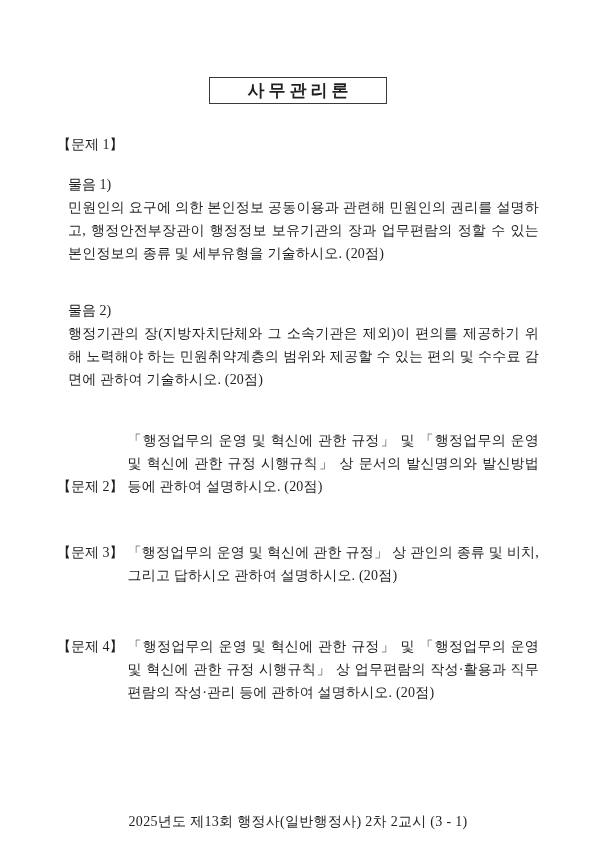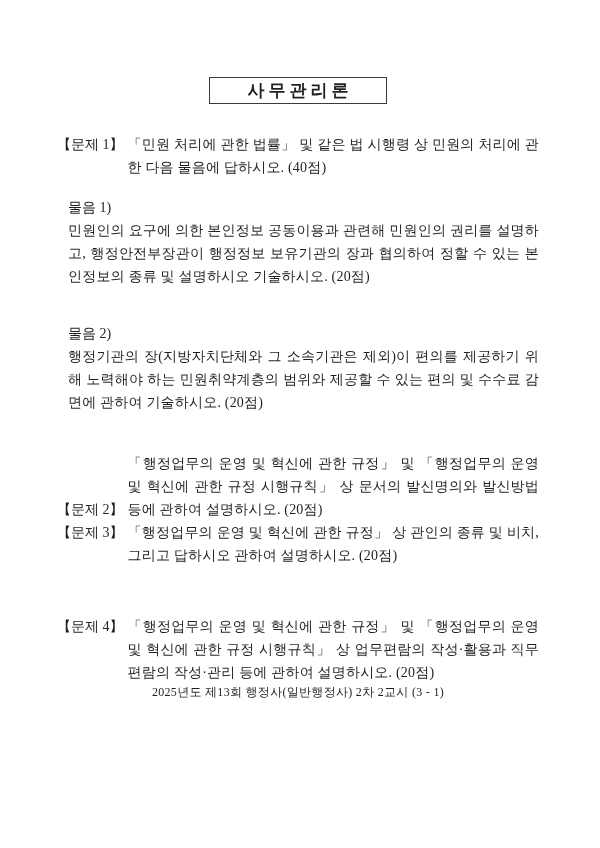--- a/index.html
+++ b/index.html
@@ -57,46 +57,46 @@
   }
   .sub {
     margin-left: 11px;
     flex-direction: column;
   }
   
   .q1   { margin-top: 29px; }
   .sub1 { margin-top: 17px; }
   .sub2 { margin-top: 34px; }
   .q2   { margin-top: 38px; align-items: flex-end; }
-  .q3   { }
+  .q3   { margin-top: 43px; }
   .q4   { margin-top: 48px; }
   .footer {
+    margin-top: 110px;
     text-align: center;
-    font-size: 12px;
+    font-size: 14px;
     line-height: 16px;
     letter-spacing: 0.3px;
   }
 </style>
 </head>
 <body>
 
 <div class="doc">
 
   <div class="title-box">
     <span class="title-text">사무관리론</span>
   </div>
 
   <div class="q q1">
     <span class="q-label">【문제 1】</span>
-    <div class="q-body">「민원 처리에 관한 법률」 및 같은 법 시행령 상 민원의 처리에 관한 다음 물음에 답하시오. (40점)</div>
   </div>
 
   <div class="sub sub1">
     <span class="sub-label">물음 1)</span>
-    <div class="sub-body">민원인의 요구에 의한 본인정보 공동이용과 관련해 민원인의 권리를 설명하고, 행정안전부장관이 행정정보 보유기관의 장과 협의하여 정할 수 있는 본인정보의 종류 및 설명하시오 기술하시오. (20점)</div>
+    <div class="sub-body">민원인의 요구에 의한 본인정보 공동이용과 관련해 민원인의 권리를 설명하고, 행정안전부장관이 행정정보 보유기관의 장과 업무편람의 정할 수 있는 본인정보의 종류 및 세부유형을 기술하시오. (20점)</div>
   </div>
 
   <div class="sub sub2">
     <span class="sub-label">물음 2)</span>
     <div class="sub-body">행정기관의 장(지방자치단체와 그 소속기관은 제외)이 편의를 제공하기 위해 노력해야 하는 민원취약계층의 범위와 제공할 수 있는 편의 및 수수료 감면에 관하여 기술하시오. (20점)</div>
   </div>
 
   <div class="q q2">
     <span class="q-label">【문제 2】</span>
     <div class="q-body">「행정업무의 운영 및 혁신에 관한 규정」 및 「행정업무의 운영 및 혁신에 관한 규정 시행규칙」 상 문서의 발신명의와 발신방법 등에 관하여 설명하시오. (20점)</div>

